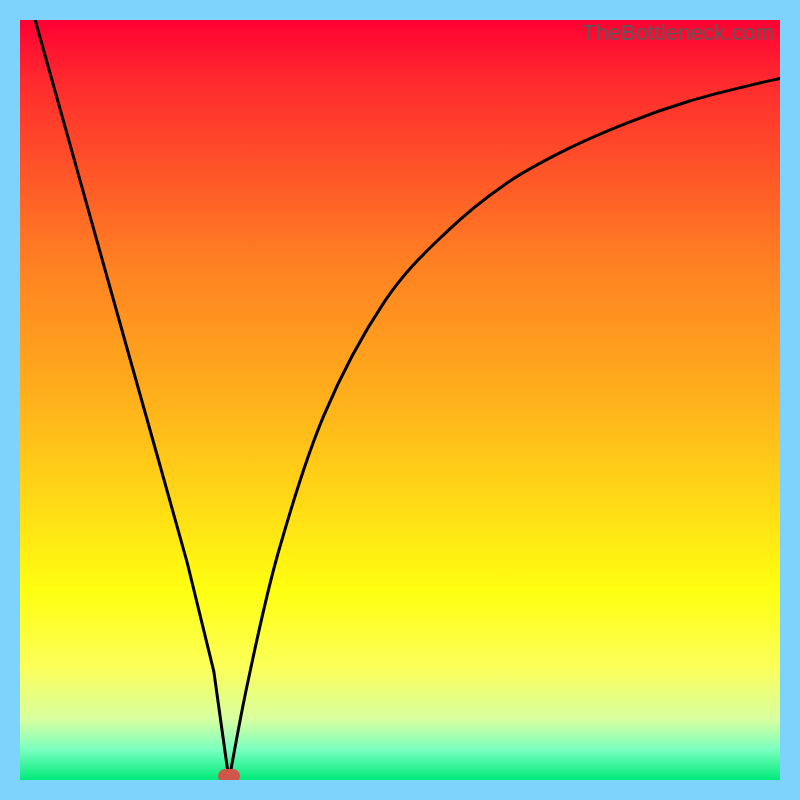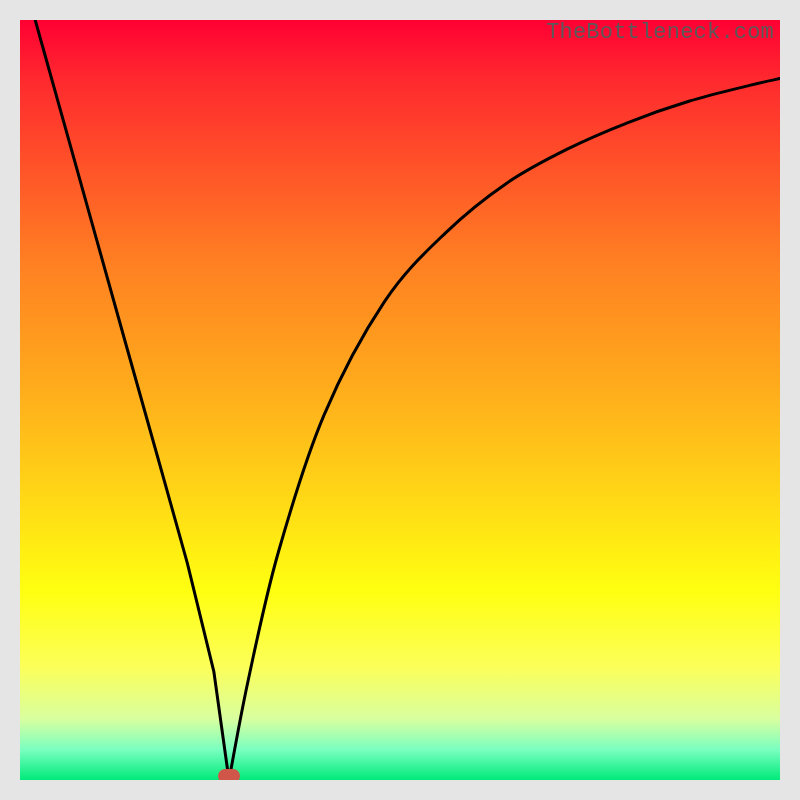--- a/index.html
+++ b/index.html
@@ -7,23 +7,22 @@
     padding: 0;
     width: 800px;
     height: 800px;
     background: #ffffff;
     font-family: Arial, Helvetica, sans-serif;
   }
   .chart-frame {
     position: relative;
     width: 800px;
     height: 800px;
-    background: #e5e5e5;
+    background: #7dd3fc;
     box-sizing: border-box;
-    font-family: Liberation Mono, monospace;
   }
   .plot-area {
     position: absolute;
     left: 20px;
     top: 20px;
     width: 760px;
     height: 760px;
     overflow: hidden;
   }
   .gradient-bg {

